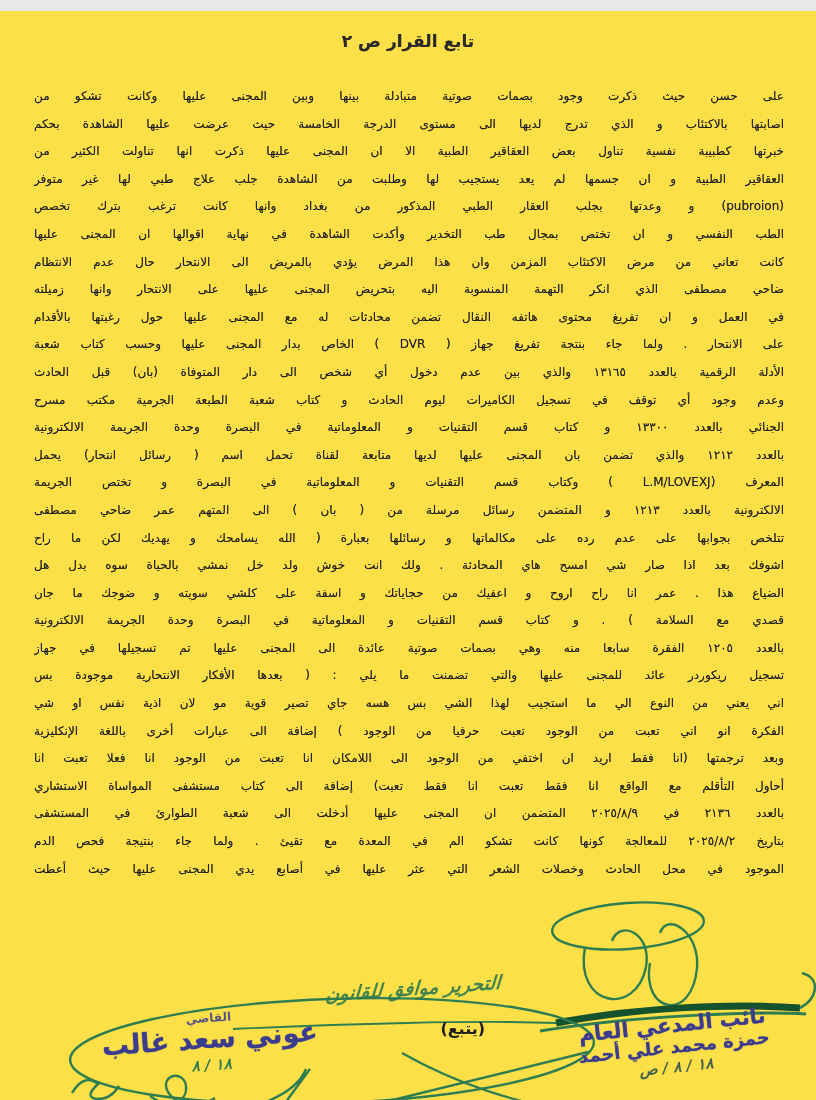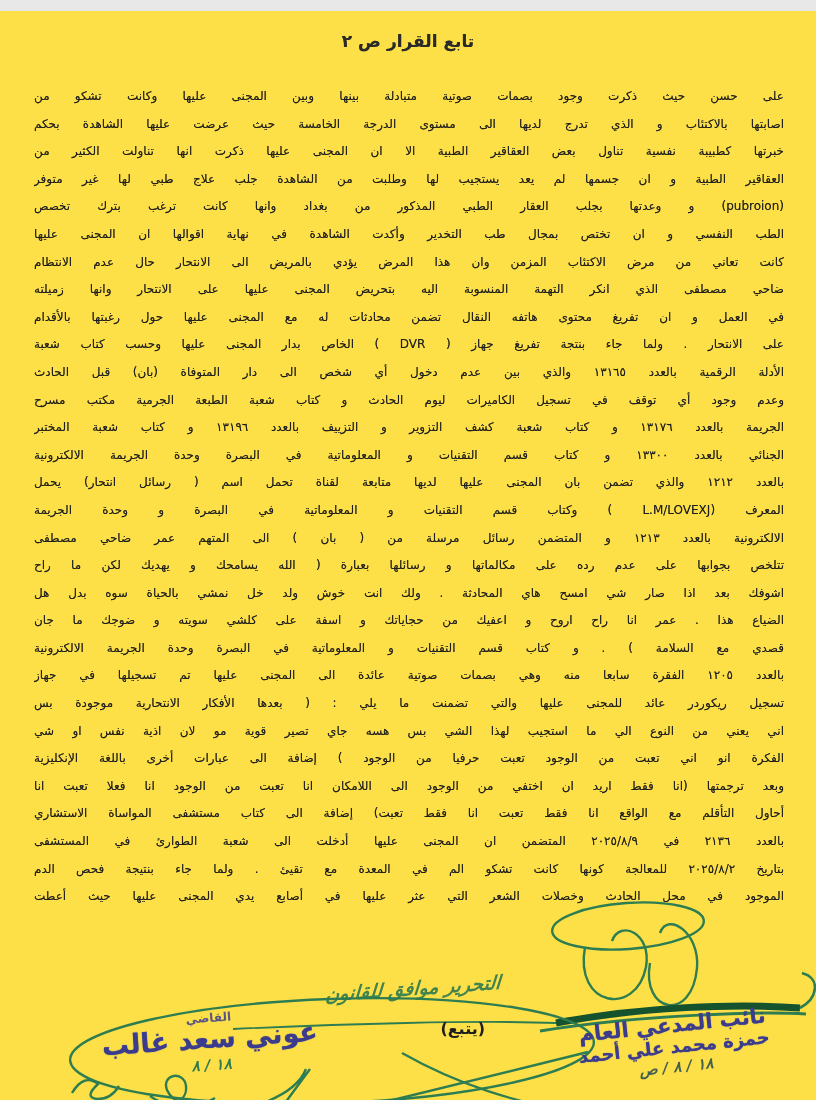--- a/index.html
+++ b/index.html
@@ -73,24 +73,23 @@
       <div class="line">خبرتها كطبيبة نفسية تناول بعض العقاقير الطبية الا ان المجنى عليها ذكرت انها تناولت الكثير من</div>
       <div class="line">العقاقير الطبية و ان جسمها لم يعد يستجيب لها وطلبت من الشاهدة جلب علاج طبي لها غير متوفر</div>
       <div class="line">(pubroion) و وعدتها بجلب العقار الطبي المذكور من بغداد وانها كانت ترغب بترك تخصص</div>
       <div class="line">الطب النفسي و ان تختص بمجال طب التخدير وأكدت الشاهدة في نهاية اقوالها ان المجنى عليها</div>
       <div class="line">كانت تعاني من مرض الاكتئاب المزمن وان هذا المرض يؤدي بالمريض الى الانتحار حال عدم الانتظام</div>
       <div class="line">ضاحي مصطفى الذي انكر التهمة المنسوبة اليه بتحريض المجنى عليها على الانتحار وانها زميلته</div>
       <div class="line">في العمل و ان تفريغ محتوى هاتفه النقال تضمن محادثات له مع المجنى عليها حول رغبتها بالأقدام</div>
       <div class="line">على الانتحار . ولما جاء بنتجة تفريغ جهاز ( DVR ) الخاص بدار المجنى عليها وحسب كتاب شعبة</div>
       <div class="line">الأدلة الرقمية بالعدد ١٣١٦٥ والذي بين عدم دخول أي شخص الى دار المتوفاة (بان) قبل الحادث</div>
       <div class="line">وعدم وجود أي توقف في تسجيل الكاميرات ليوم الحادث و كتاب شعبة الطبعة الجرمية مكتب مسرح</div>
-      <div class="line">الجريمة بالعدد ١٣١٧٦ و كتاب شعبة كشف التزوير و التزييف بالعدد ١٣١٩٦ و كتاب شعبة المختبر</div>
       <div class="line">الجنائي بالعدد ١٣٣٠٠ و كتاب قسم التقنيات و المعلوماتية في البصرة وحدة الجريمة الالكترونية</div>
       <div class="line">بالعدد ١٢١٢ والذي تضمن بان المجنى عليها لديها متابعة لقناة تحمل اسم ( رسائل انتحار) يحمل</div>
-      <div class="line">المعرف (L.M/LOVEXJ ) وكتاب قسم التقنيات و المعلوماتية في البصرة و وحدة الجريمة</div>
+      <div class="line">المعرف (L.M/LOVEXJ ) وكتاب قسم التقنيات و المعلوماتية في البصرة و تختص الجريمة</div>
       <div class="line">الالكترونية بالعدد ١٢١٣ و المتضمن رسائل مرسلة من ( بان ) الى المتهم عمر ضاحي مصطفى</div>
       <div class="line">تتلخص بجوابها على عدم رده على مكالماتها و رسائلها بعبارة ( الله يسامحك و يهديك لكن ما راح</div>
       <div class="line">اشوفك بعد اذا صار شي امسح هاي المحادثة . ولك انت خوش ولد خل نمشي بالحياة سوه بدل هل</div>
       <div class="line">الضياع هذا . عمر انا راح اروح و اعفيك من حجاياتك و اسفة على كلشي سويته و ضوجك ما جان</div>
       <div class="line">قصدي مع السلامة ) . و كتاب قسم التقنيات و المعلوماتية في البصرة وحدة الجريمة الالكترونية</div>
       <div class="line">بالعدد ١٢٠٥ الفقرة سابعا منه وهي بصمات صوتية عائدة الى المجنى عليها تم تسجيلها في جهاز</div>
       <div class="line">تسجيل ريكوردر عائد للمجنى عليها والتي تضمنت ما يلي : ( بعدها الأفكار الانتحارية موجودة بس</div>
       <div class="line">اني يعني من النوع الي ما استجيب لهذا الشي بس هسه جاي تصير قوية مو لان اذية نفس او شي</div>
       <div class="line">الفكرة انو اني تعبت من الوجود تعبت حرفيا من الوجود ) إضافة الى عبارات أخرى باللغة الإنكليزية</div>
       <div class="line">وبعد ترجمتها (انا فقط اريد ان اختفي من الوجود الى اللامكان انا تعبت من الوجود انا فعلا تعبت انا</div>

